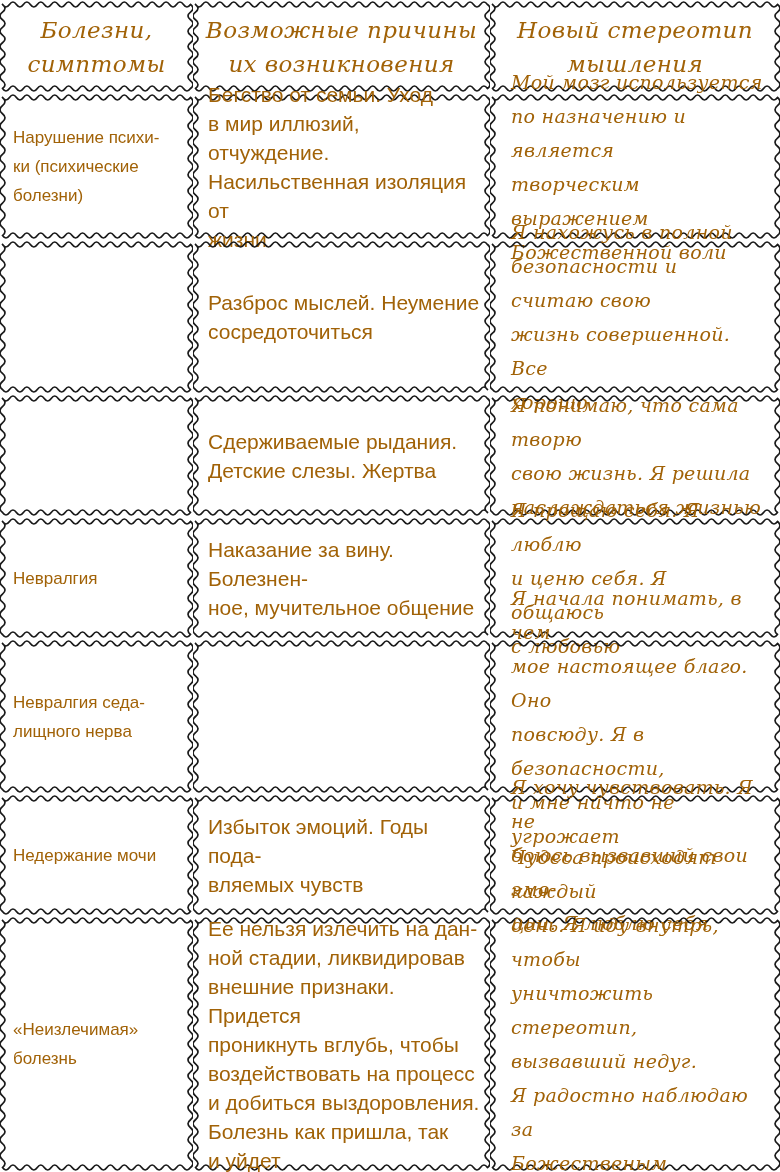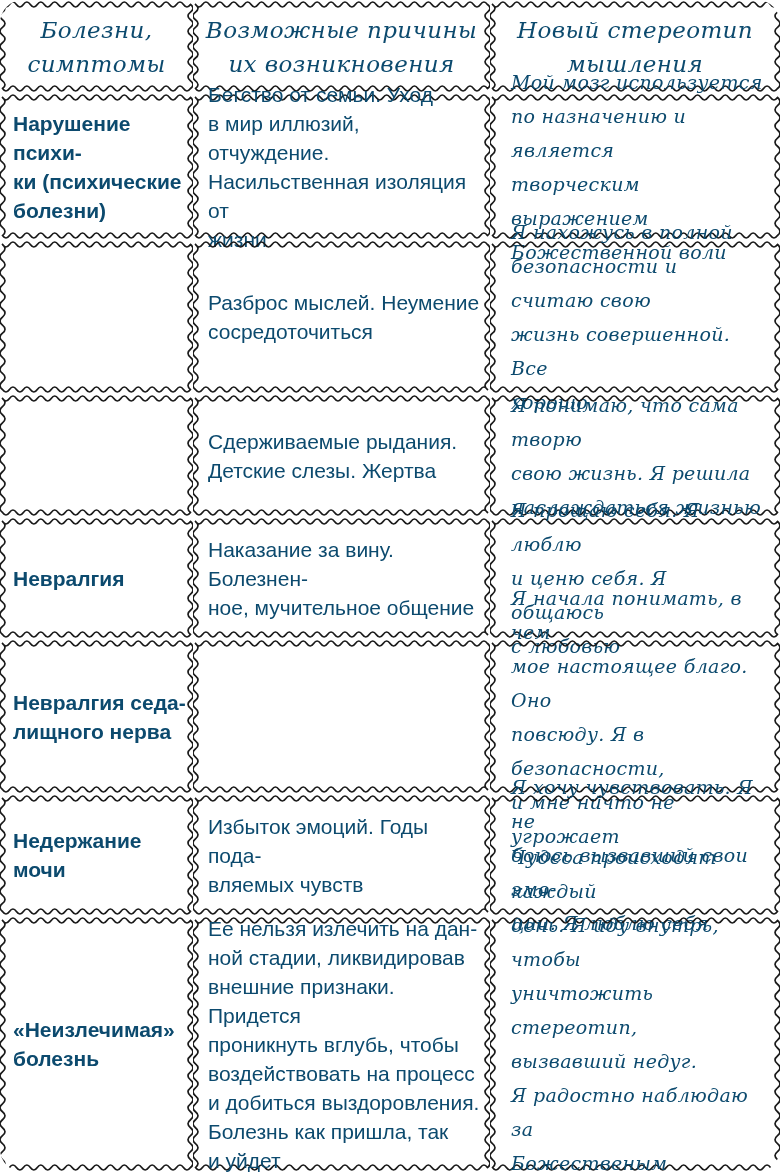--- a/index.html
+++ b/index.html
@@ -1,22 +1,21 @@
 <!DOCTYPE html>
 <html lang="ru"><head>
 <meta charset="utf-8">
 <style>
   html,body { margin:0; padding:0; background:#ffffff; }
   .page {
     position:relative;
     width:780px; height:1172px;
     background:#ffffff;
-    color:#0c4a6e;
+    color:#a16207;
     overflow:hidden;
-    border-radius:23px;
   }
   .grid {
     display:grid;
     grid-template-columns:193px 297px 290px;
     grid-template-rows:93px 147px 154px 123px 122px 155px 122px 256px;
     width:780px; height:1172px;
   }
   .cell {
     position:relative;
     display:flex;
@@ -26,23 +25,22 @@
     position:absolute; left:0; top:0;
     width:100%; height:100%;
     pointer-events:none;
   }
   .txt {
     position:relative;
     white-space:pre-line;
   }
   .c1 .txt {
     font-family:"Liberation Sans","DejaVu Sans",sans-serif;
-    font-size:21px; line-height:29px;
+    font-size:17px; line-height:29px;
     padding:12px 6px 12px 13px;
-    font-weight:bold;
   }
   .c2 .txt {
     font-family:Liberation Sans, sans-serif;
     font-size:21px; line-height:29px;
     padding:12px 8px 12px 15px;
   }
   .c3 .txt {
     font-family:"DejaVu Serif","Liberation Serif",serif;
     font-style:italic;
     font-size:19px; line-height:34px;

